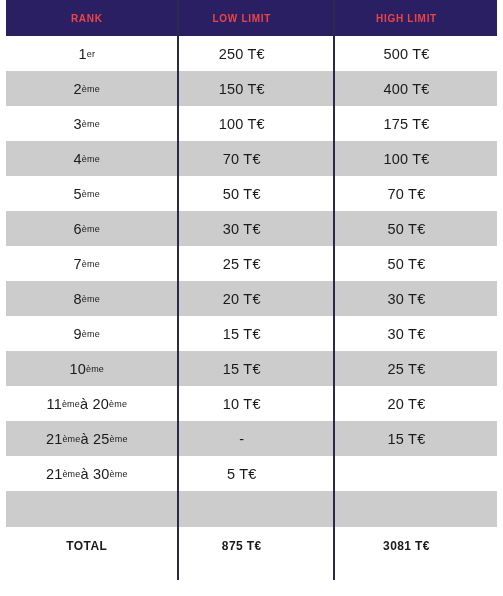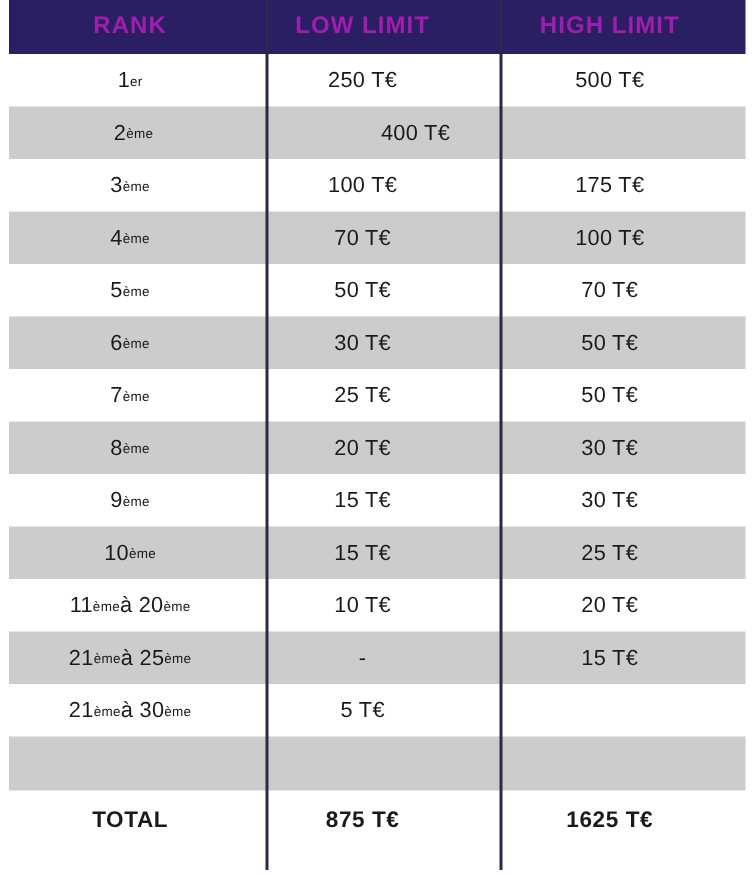--- a/index.html
+++ b/index.html
@@ -48,23 +48,23 @@
     position: absolute;
     left: 6px;
     right: 6px;
     top: 0;
     height: 36px;
     background: #2a1f63;
   }
   .header-row .cell {
     position: relative;
     z-index: 2;
-    color: #a21caf;
+    color: #ef4444;
     font-weight: bold;
-    font-size: 16px;
+    font-size: 10px;
     letter-spacing: 0.7px;
   }
 
   
   .body-row { height: 35px; }
   .body-row.shaded .stripe {
     position: absolute;
     left: 6px;
     right: 6px;
     height: 35px;
@@ -79,21 +79,21 @@
     right: 6px;
     height: 36px;
     background: #cccccc;
   }
 
   .total-row { height: 38px; }
   .total-row .cell {
     position: relative;
     z-index: 2;
     font-weight: bold;
-    font-size: 15px;
+    font-size: 12px;
     letter-spacing: 0.4px;
   }
 
   sup {
     font-size: 0.62em;
     vertical-align: super;
     line-height: 0;
   }
 
   
@@ -125,20 +125,21 @@
 
     <div id="rows-container">
         <div class="row body-row">
           <div class="cell c-rank">1<sup>er</sup></div>
           <div class="cell c-low">250 T€</div>
           <div class="cell c-high">500 T€</div>
         </div>
         <div class="row body-row shaded">
           <div class="stripe"></div>
           <div class="cell c-rank">2<sup>ème</sup></div>
+          <div class="cell c-low">150 T€</div>
           <div class="cell c-high">400 T€</div>
         </div>
         <div class="row body-row">
           <div class="cell c-rank">3<sup>ème</sup></div>
           <div class="cell c-low">100 T€</div>
           <div class="cell c-high">175 T€</div>
         </div>
         <div class="row body-row shaded">
           <div class="stripe"></div>
           <div class="cell c-rank">4<sup>ème</sup></div>
@@ -199,21 +200,21 @@
     <div class="row spacer-row">
       <div class="stripe"></div>
       <div class="cell c-rank"></div>
       <div class="cell c-low"></div>
       <div class="cell c-high"></div>
     </div>
 
     <div class="row total-row">
       <div class="cell c-rank">TOTAL</div>
       <div class="cell c-low">875 T€</div>
-      <div class="cell c-high">1625 T€</div>
+      <div class="cell c-high">3081 T€</div>
     </div>
 
   </div>
 
   <div class="divider" id="divider-1"></div>
   <div class="divider" id="divider-2"></div>
 
 </div>
 
 </body></html>

